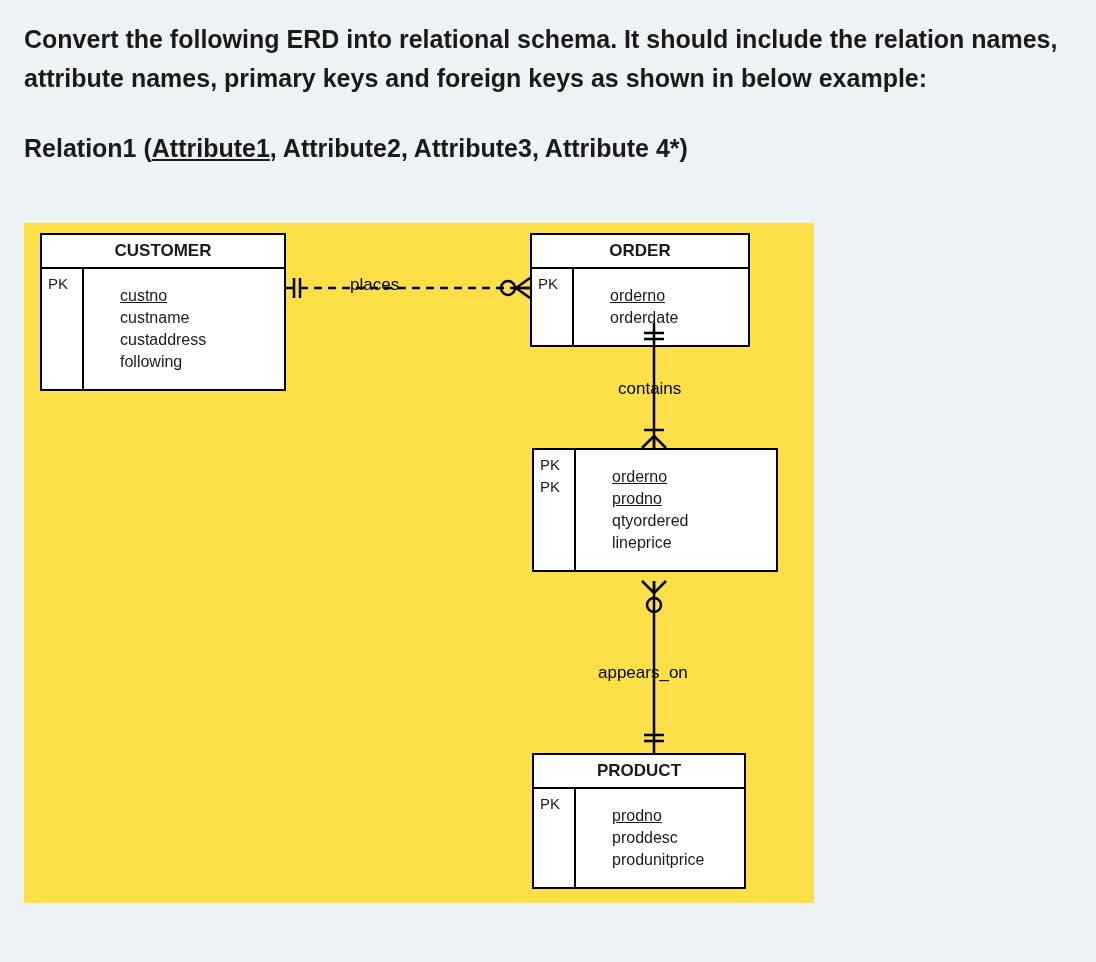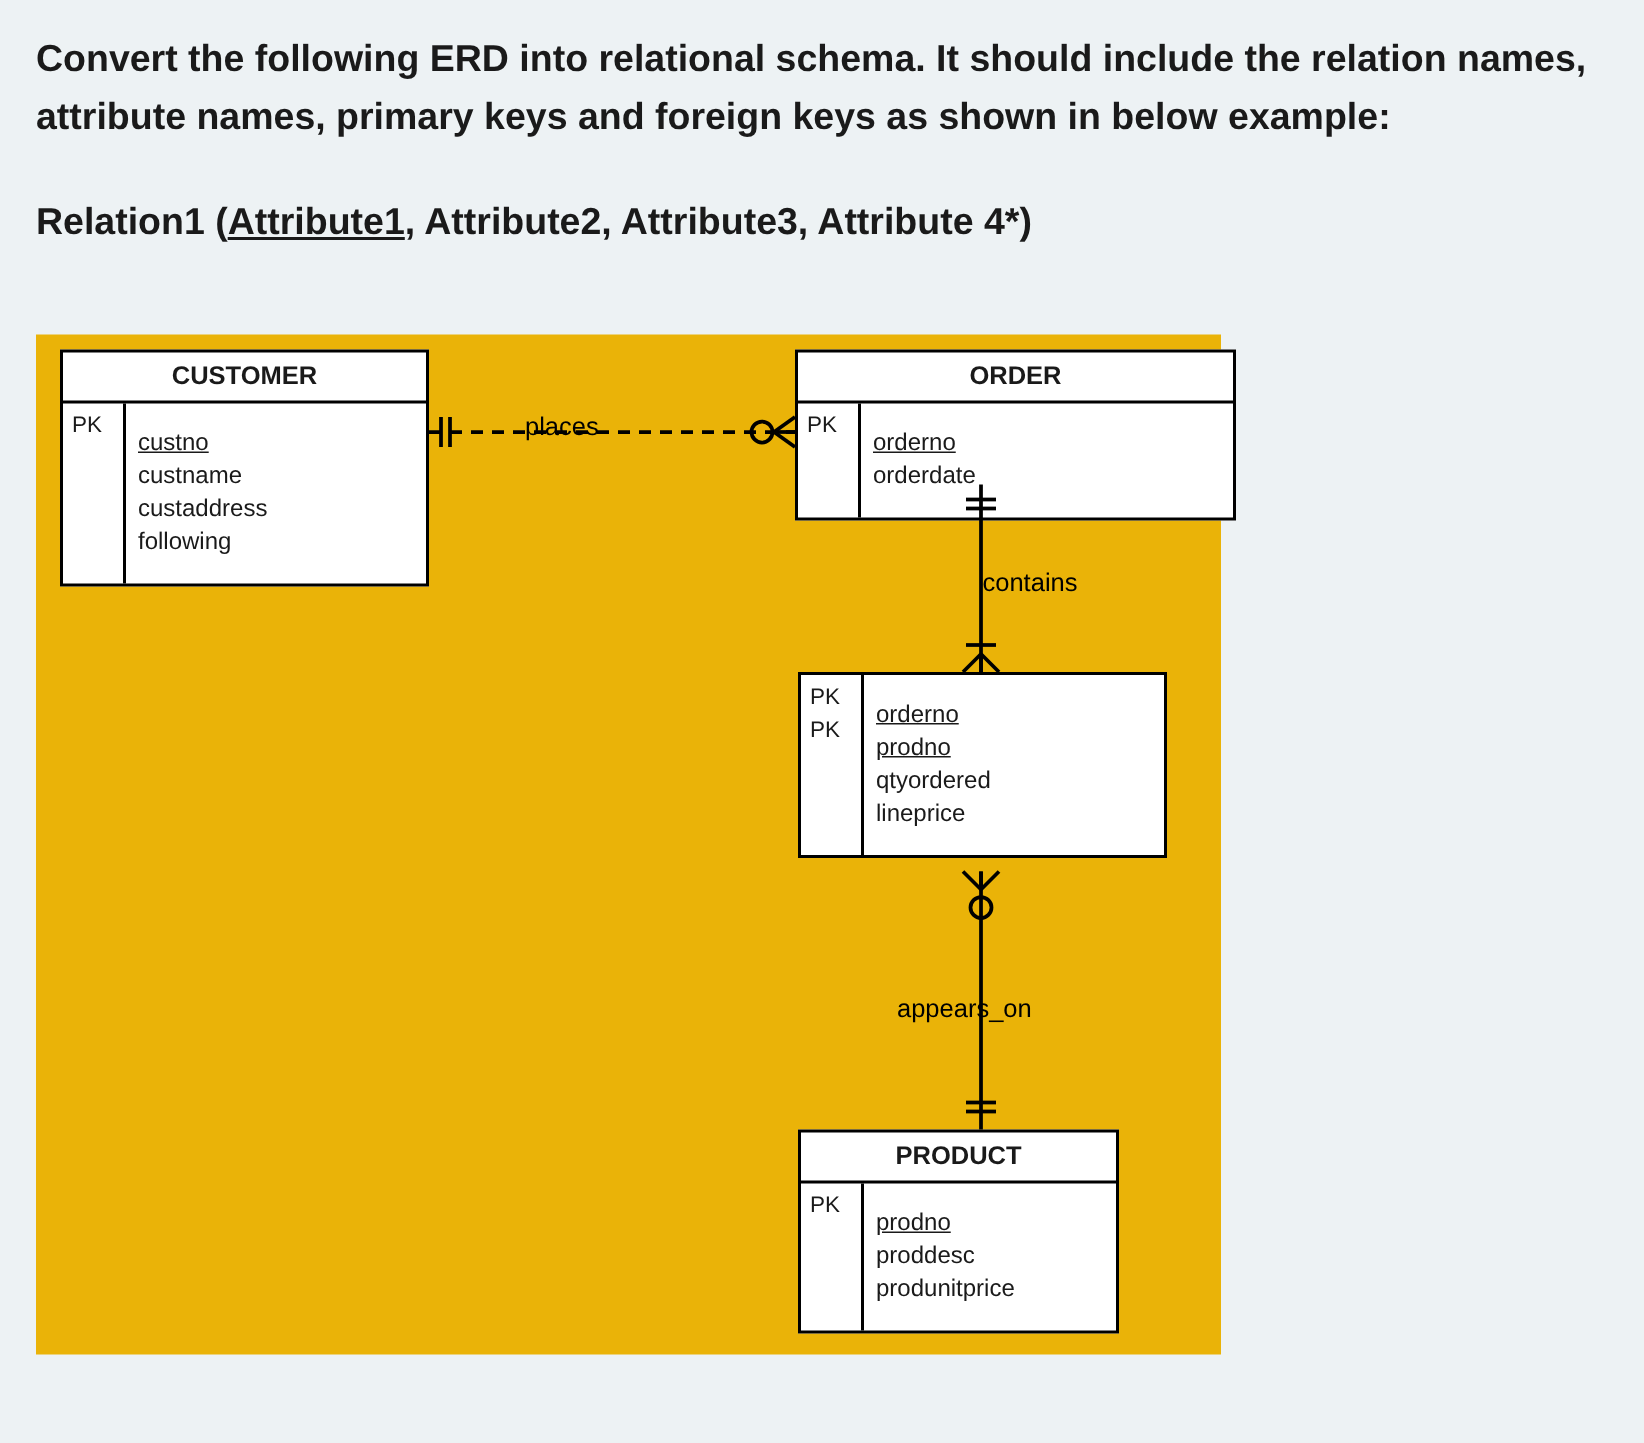--- a/index.html
+++ b/index.html
@@ -18,41 +18,42 @@
   }
   .relation-line {
     font-size: 25px;
     font-weight: 700;
     margin-bottom: 60px;
   }
   .attr-underlined {
     text-decoration: underline;
   }
   .diagram-wrap {
-    background: #eab308;
+    background: #fde047;
     width: 790px;
     height: 680px;
     position: relative;
     padding: 0;
   }
   .entity {
     position: absolute;
     border: 2.5px solid #000;
     background: #fff;
     font-family: Arial, sans-serif;
   }
   .entity-title {
     text-align: center;
     font-weight: 700;
     font-size: 17px;
     padding: 6px 8px;
     border-bottom: 2.5px solid #000;
   }
   .entity-body {
     display: flex;
+    gap: 28px;
   }
   .pk-col {
     border-right: 2.5px solid #000;
     width: 42px;
     padding: 4px 6px;
     font-size: 15px;
   }
   .pk-cell {
     height: 22px;
     line-height: 22px;
@@ -98,21 +99,21 @@
       </div>
       <div class="attr-col">
         <div class="attr-row attr-pk">custno</div>
         <div class="attr-row">custname</div>
         <div class="attr-row">custaddress</div>
         <div class="attr-row">following</div>
       </div>
     </div>
   </div>
 
-  <div class="entity" style="left:506px; top:10px; width:294px;">
+  <div class="entity" style="left:506px; top:10px; width:220px;">
     <div class="entity-title">ORDER</div>
     <div class="entity-body">
       <div class="pk-col">
         <div class="pk-cell">PK</div>
       </div>
       <div class="attr-col">
         <div class="attr-row attr-pk">orderno</div>
         <div class="attr-row">orderdate</div>
       </div>
     </div>
@@ -165,21 +166,21 @@
     <line x1="15" y1="0" x2="15" y2="125" stroke="#000" stroke-width="2.5"></line>
 
     <line x1="5" y1="10" x2="25" y2="10" stroke="#000" stroke-width="2.5"></line>
     <line x1="5" y1="16" x2="25" y2="16" stroke="#000" stroke-width="2.5"></line>
 
     <line x1="5" y1="107" x2="25" y2="107" stroke="#000" stroke-width="2.5"></line>
     <line x1="15" y1="113" x2="3" y2="125" stroke="#000" stroke-width="2.5"></line>
     <line x1="15" y1="113" x2="15" y2="125" stroke="#000" stroke-width="2.5"></line>
     <line x1="15" y1="113" x2="27" y2="125" stroke="#000" stroke-width="2.5"></line>
   </svg>
-  <div class="rel-label" style="left:594px; top:156px;margin-left:37px;">contains</div>
+  <div class="rel-label" style="left:594px; top:156px;">contains</div>
 
   <svg class="connector" style="left:615px; top:358px; width:30px; height:172px;">
     <line x1="15" y1="0" x2="15" y2="172" stroke="#000" stroke-width="2.5"></line>
 
     <line x1="15" y1="12" x2="3" y2="0" stroke="#000" stroke-width="2.5"></line>
     <line x1="15" y1="12" x2="15" y2="0" stroke="#000" stroke-width="2.5"></line>
     <line x1="15" y1="12" x2="27" y2="0" stroke="#000" stroke-width="2.5"></line>
     <circle cx="15" cy="24" r="7" fill="none" stroke="#000" stroke-width="2.5"></circle>
 
     <line x1="5" y1="154" x2="25" y2="154" stroke="#000" stroke-width="2.5"></line>

